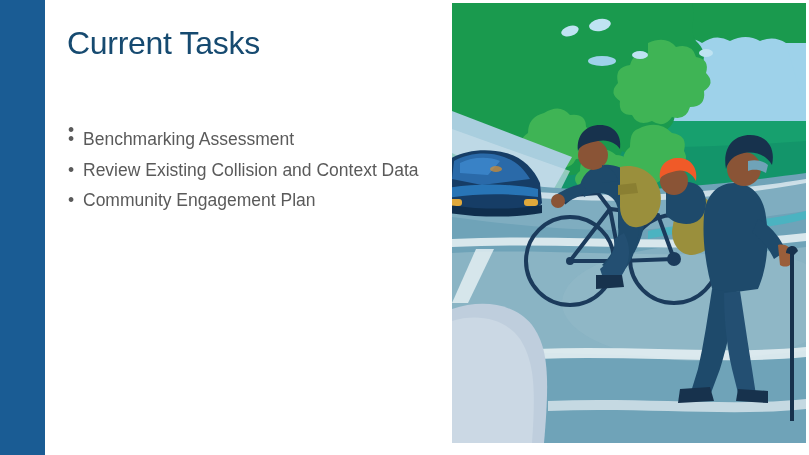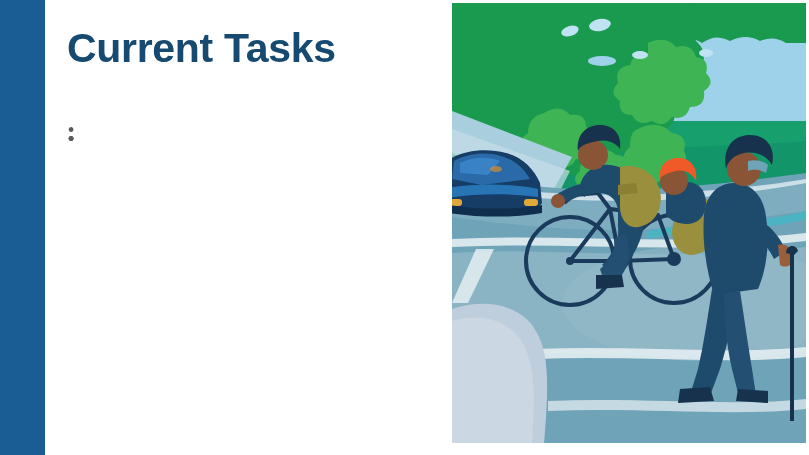--- a/index.html
+++ b/index.html
@@ -31,22 +31,22 @@
     position: absolute;
     left: 45px;
     top: 0;
     width: 407px;
     height: 455px;
   }
   .slide-title {
     position: absolute;
     left: 22px;
     top: 26px;
-    font-size: 41px;
-    font-weight: bold;
+    font-size: 32px;
+    font-weight: normal;
     color: #164A70;
     letter-spacing: -0.3px;
     line-height: 1.1;
     white-space: nowrap;
   }
   .bullet-list {
     position: absolute;
     left: 20px;
     top: 120px;
     width: 375px;
@@ -97,26 +97,29 @@
 
   <div class="text-col">
     <div class="slide-title">Current Tasks</div>
 
     <ul class="bullet-list">
       <li class="bullet-item">
         <span class="dot">•</span>
       </li>
       <li class="bullet-item">
         <span class="dot">•</span>
-      </li>
-      <li class="bullet-item">
-        <span class="dot">•</span>
-      </li>
-      <li class="bullet-item">
-        <span class="dot">•</span>
+        <span>Benchmarking Assessment</span>
+      </li>
+      <li class="bullet-item">
+        <span class="dot">•</span>
+        <span>Review Existing Collision and Context Data</span>
+      </li>
+      <li class="bullet-item">
+        <span class="dot">•</span>
+        <span>Community Engagement Plan</span>
       </li>
     </ul>
   </div>
 
   <div class="illustration">
     <svg viewBox="0 0 354 440" xmlns="http://www.w3.org/2000/svg">
       <defs>
         <clipPath id="frameClip">
             <rect x="0" y="0" width="354" height="440"></rect>
           </clipPath>

